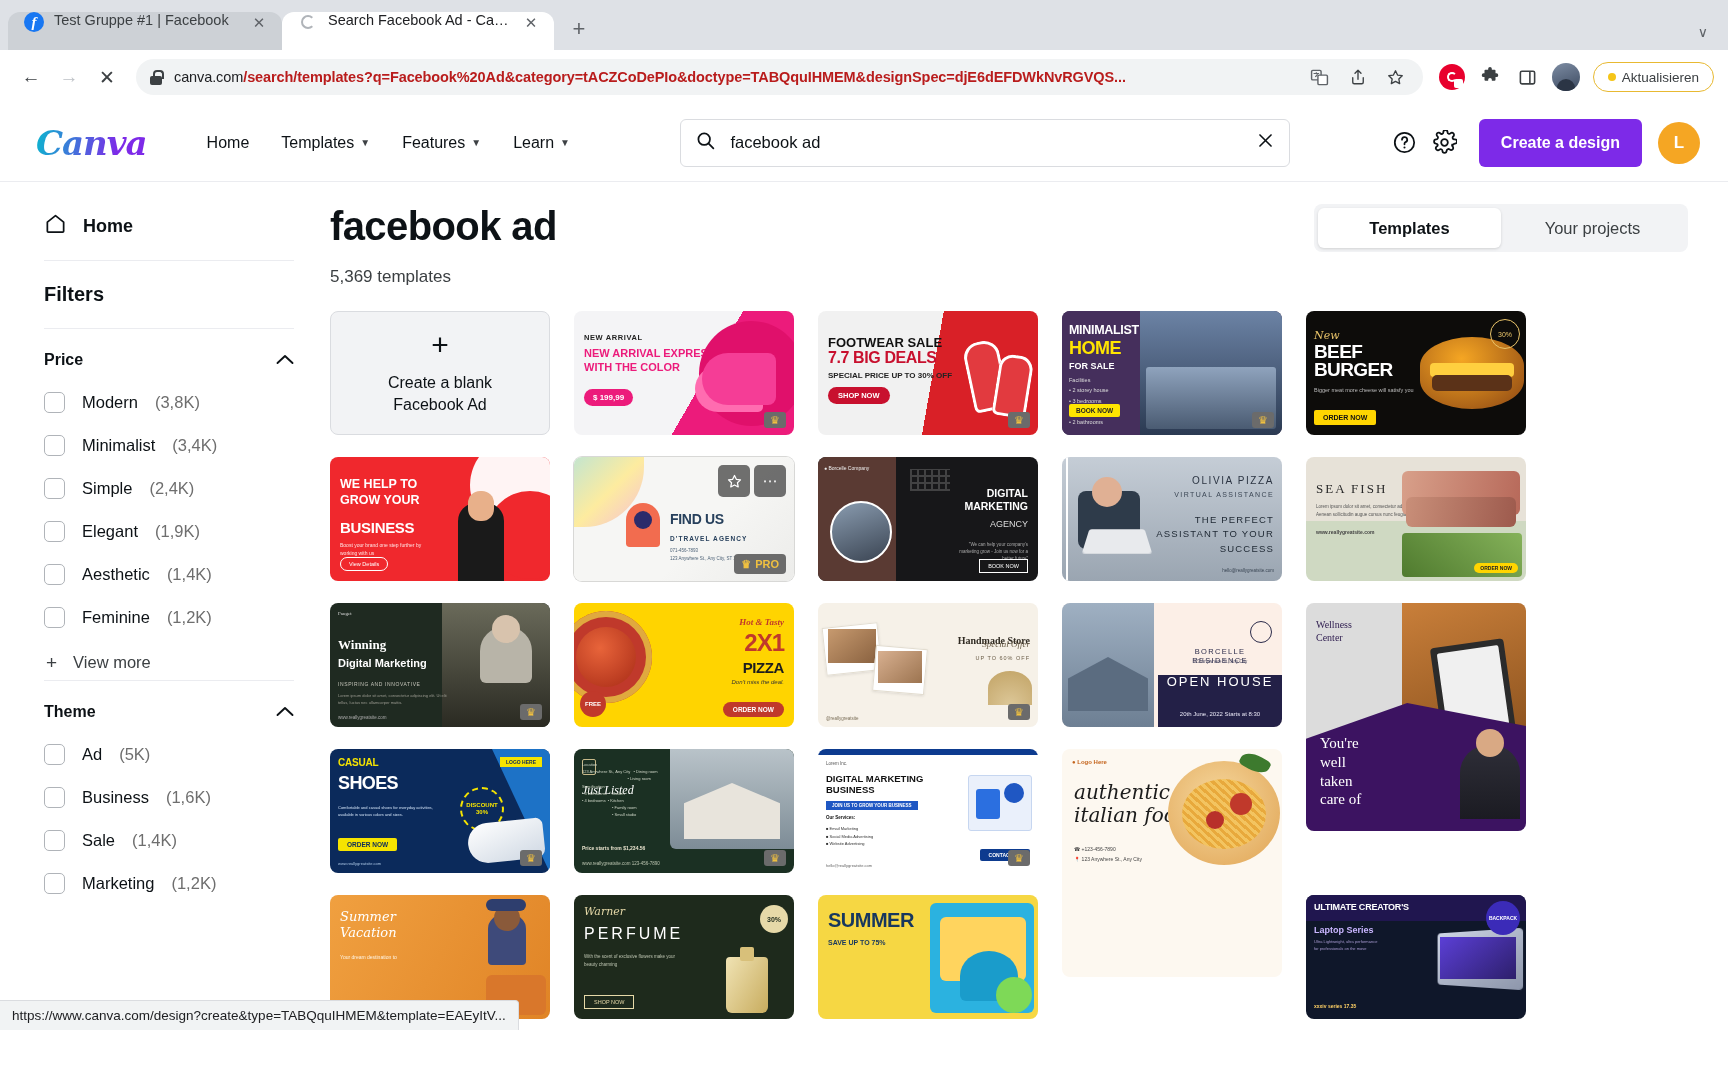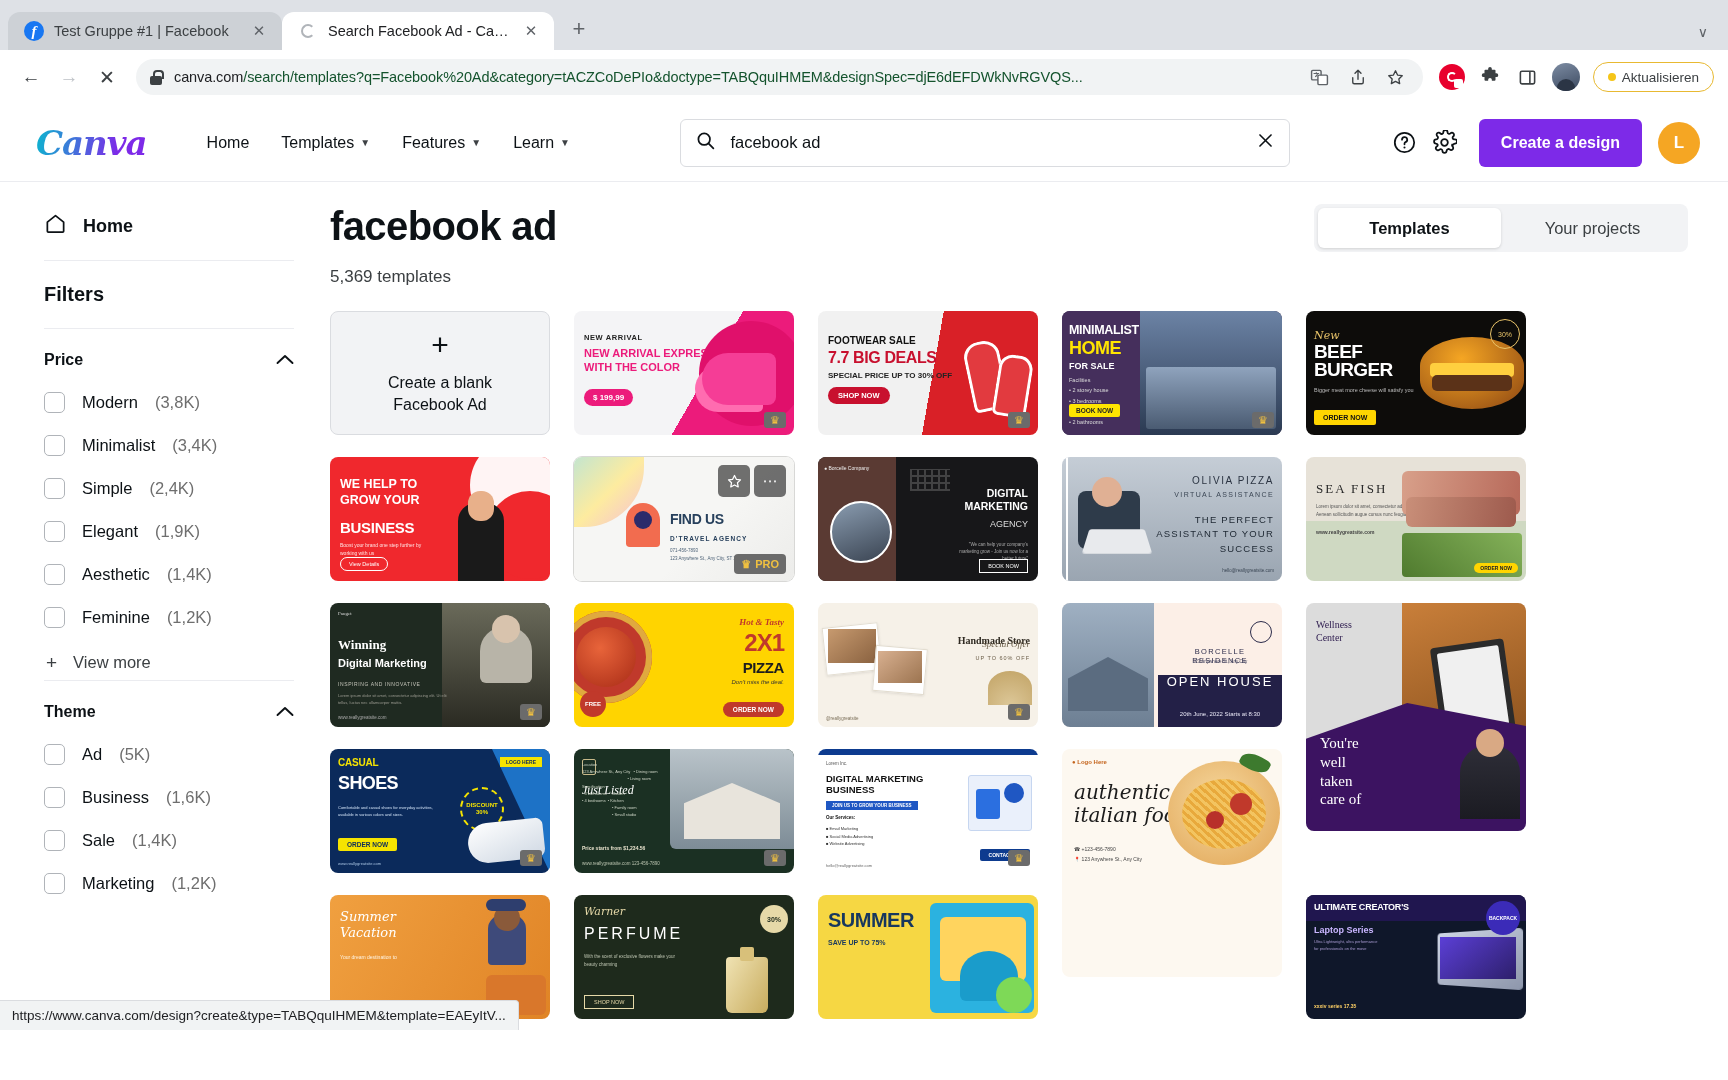--- a/index.html
+++ b/index.html
@@ -11,21 +11,21 @@
     -webkit-font-smoothing: antialiased;
   }
 
   
   .browser-chrome { width: 1728px; background: #dee1e6; }
   .tabstrip {
     height: 50px; display: flex; align-items: flex-end;
     padding: 0 0 0 8px; position: relative;
   }
   .tab {
-    height: 38px; display: flex; align-items: center; gap: 10px;
+    height: 38px; display: flex; gap: 10px;
     padding: 0 12px 0 16px; border-radius: 12px 12px 0 0;
     font-size: 14.5px; color: #3c4043; position: relative;
     min-width: 200px;
   }
   .tab.inactive { background: #cdd1d6; width: 274px; }
   .tab.active { background: #ffffff; width: 272px; color: #202124; }
   .tab-favicon { width: 20px; height: 20px; flex: 0 0 20px; display:flex; align-items:center; justify-content:center;}
   .fb-icon {
     width: 20px; height: 20px; border-radius: 50%; background: #1877f2;
     position: relative; display:block;
@@ -76,21 +76,21 @@
   }
   .lock-icon::after {
     content:""; position:absolute; top:0; left:2.5px; width:7px; height:7px;
     border:2px solid #3c4043; border-bottom:none; border-radius:4px 4px 0 0;
   }
   .url-text {
     font-size: 14.5px; color: #202124; white-space: nowrap; overflow: hidden;
     text-overflow: ellipsis; flex: 1; letter-spacing: -0.1px;
   }
   .url-text .host { color: #202124; }
-  .url-text .path { color: #14532d; }
+  .url-text .path { color: #b91c1c; font-weight: bold; }
   .omni-icon { width: 26px; height: 26px; display: flex; align-items: center;
     justify-content: center; color: #5f6368; flex: 0 0 26px; }
   .tb-icon {
     width: 34px; height: 34px; display: flex; align-items: center;
     justify-content: center; color: #3c4043; flex: 0 0 34px; font-size: 17px;
   }
   .ext-badge {
     width: 26px; height: 26px; border-radius: 50%; background: #e8002d;
     position: relative; display:flex; align-items:center; justify-content:center;
   }
@@ -505,21 +505,21 @@
         <div class="card" style="background:linear-gradient(120deg,#f4f4f6 58%,#ec1b7b 58%);">
           <div style="position:absolute;left:10px;top:22px;font-size:7.5px;font-weight:700;letter-spacing:.6px;color:#222">NEW ARRIVAL</div>
           <div style="position:absolute;left:10px;top:36px;font-size:11px;font-weight:800;line-height:1.25;color:#ec1b7b">NEW ARRIVAL EXPRESS YOURSELF WITH THE COLOR</div>
           <div style="position:absolute;left:10px;top:78px;background:#ec1b7b;color:#fff;font-size:8px;font-weight:700;padding:4px 9px;border-radius:10px">$ 199,99</div>
           <div style="position:absolute;right:-10px;top:10px;width:105px;height:105px;border-radius:50%;background:#e0106b;"></div>
           <div style="position:absolute;right:18px;top:42px;width:74px;height:52px;border-radius:26px 8px 8px 26px;background:#f53d96;box-shadow:-10px 10px 0 -3px #ff6cb0"></div>
           <div class="crown">♛</div>
         </div>
 
         <div class="card" style="background:linear-gradient(100deg,#f1f1f1 52%,#d92027 52%);">
-          <div style="position:absolute;left:10px;top:24px;font-size:10px;font-weight:800;color:#111">FOOTWEAR SALE</div>
+          <div style="position:absolute;left:10px;top:24px;font-size:13px;font-weight:800;color:#111">FOOTWEAR SALE</div>
           <div style="position:absolute;left:10px;top:38px;font-size:16px;font-weight:900;color:#c8102e;letter-spacing:-.4px">7.7 BIG DEALS</div>
           <div style="position:absolute;left:10px;top:60px;font-size:8px;font-weight:700;color:#222">SPECIAL PRICE UP TO 30% OFF</div>
           <div style="position:absolute;left:10px;top:76px;background:#c8102e;color:#fff;font-size:7.5px;font-weight:800;padding:4px 10px;border-radius:9px">SHOP NOW</div>
           <div style="position:absolute;right:34px;top:30px;width:36px;height:70px;background:#e23a3f;border-radius:16px 16px 6px 6px;transform:rotate(-12deg);box-shadow:inset 0 0 0 3px #fff"></div>
           <div style="position:absolute;right:8px;top:44px;width:34px;height:62px;background:#e23a3f;border-radius:14px 14px 6px 6px;transform:rotate(9deg);box-shadow:inset 0 0 0 3px #fff"></div>
           <div class="crown">♛</div>
         </div>
 
         <div class="card" style="background:#3c2c4f;">
           <div style="position:absolute;left:0;top:0;width:82px;height:124px;background:#452f5c;"></div>

